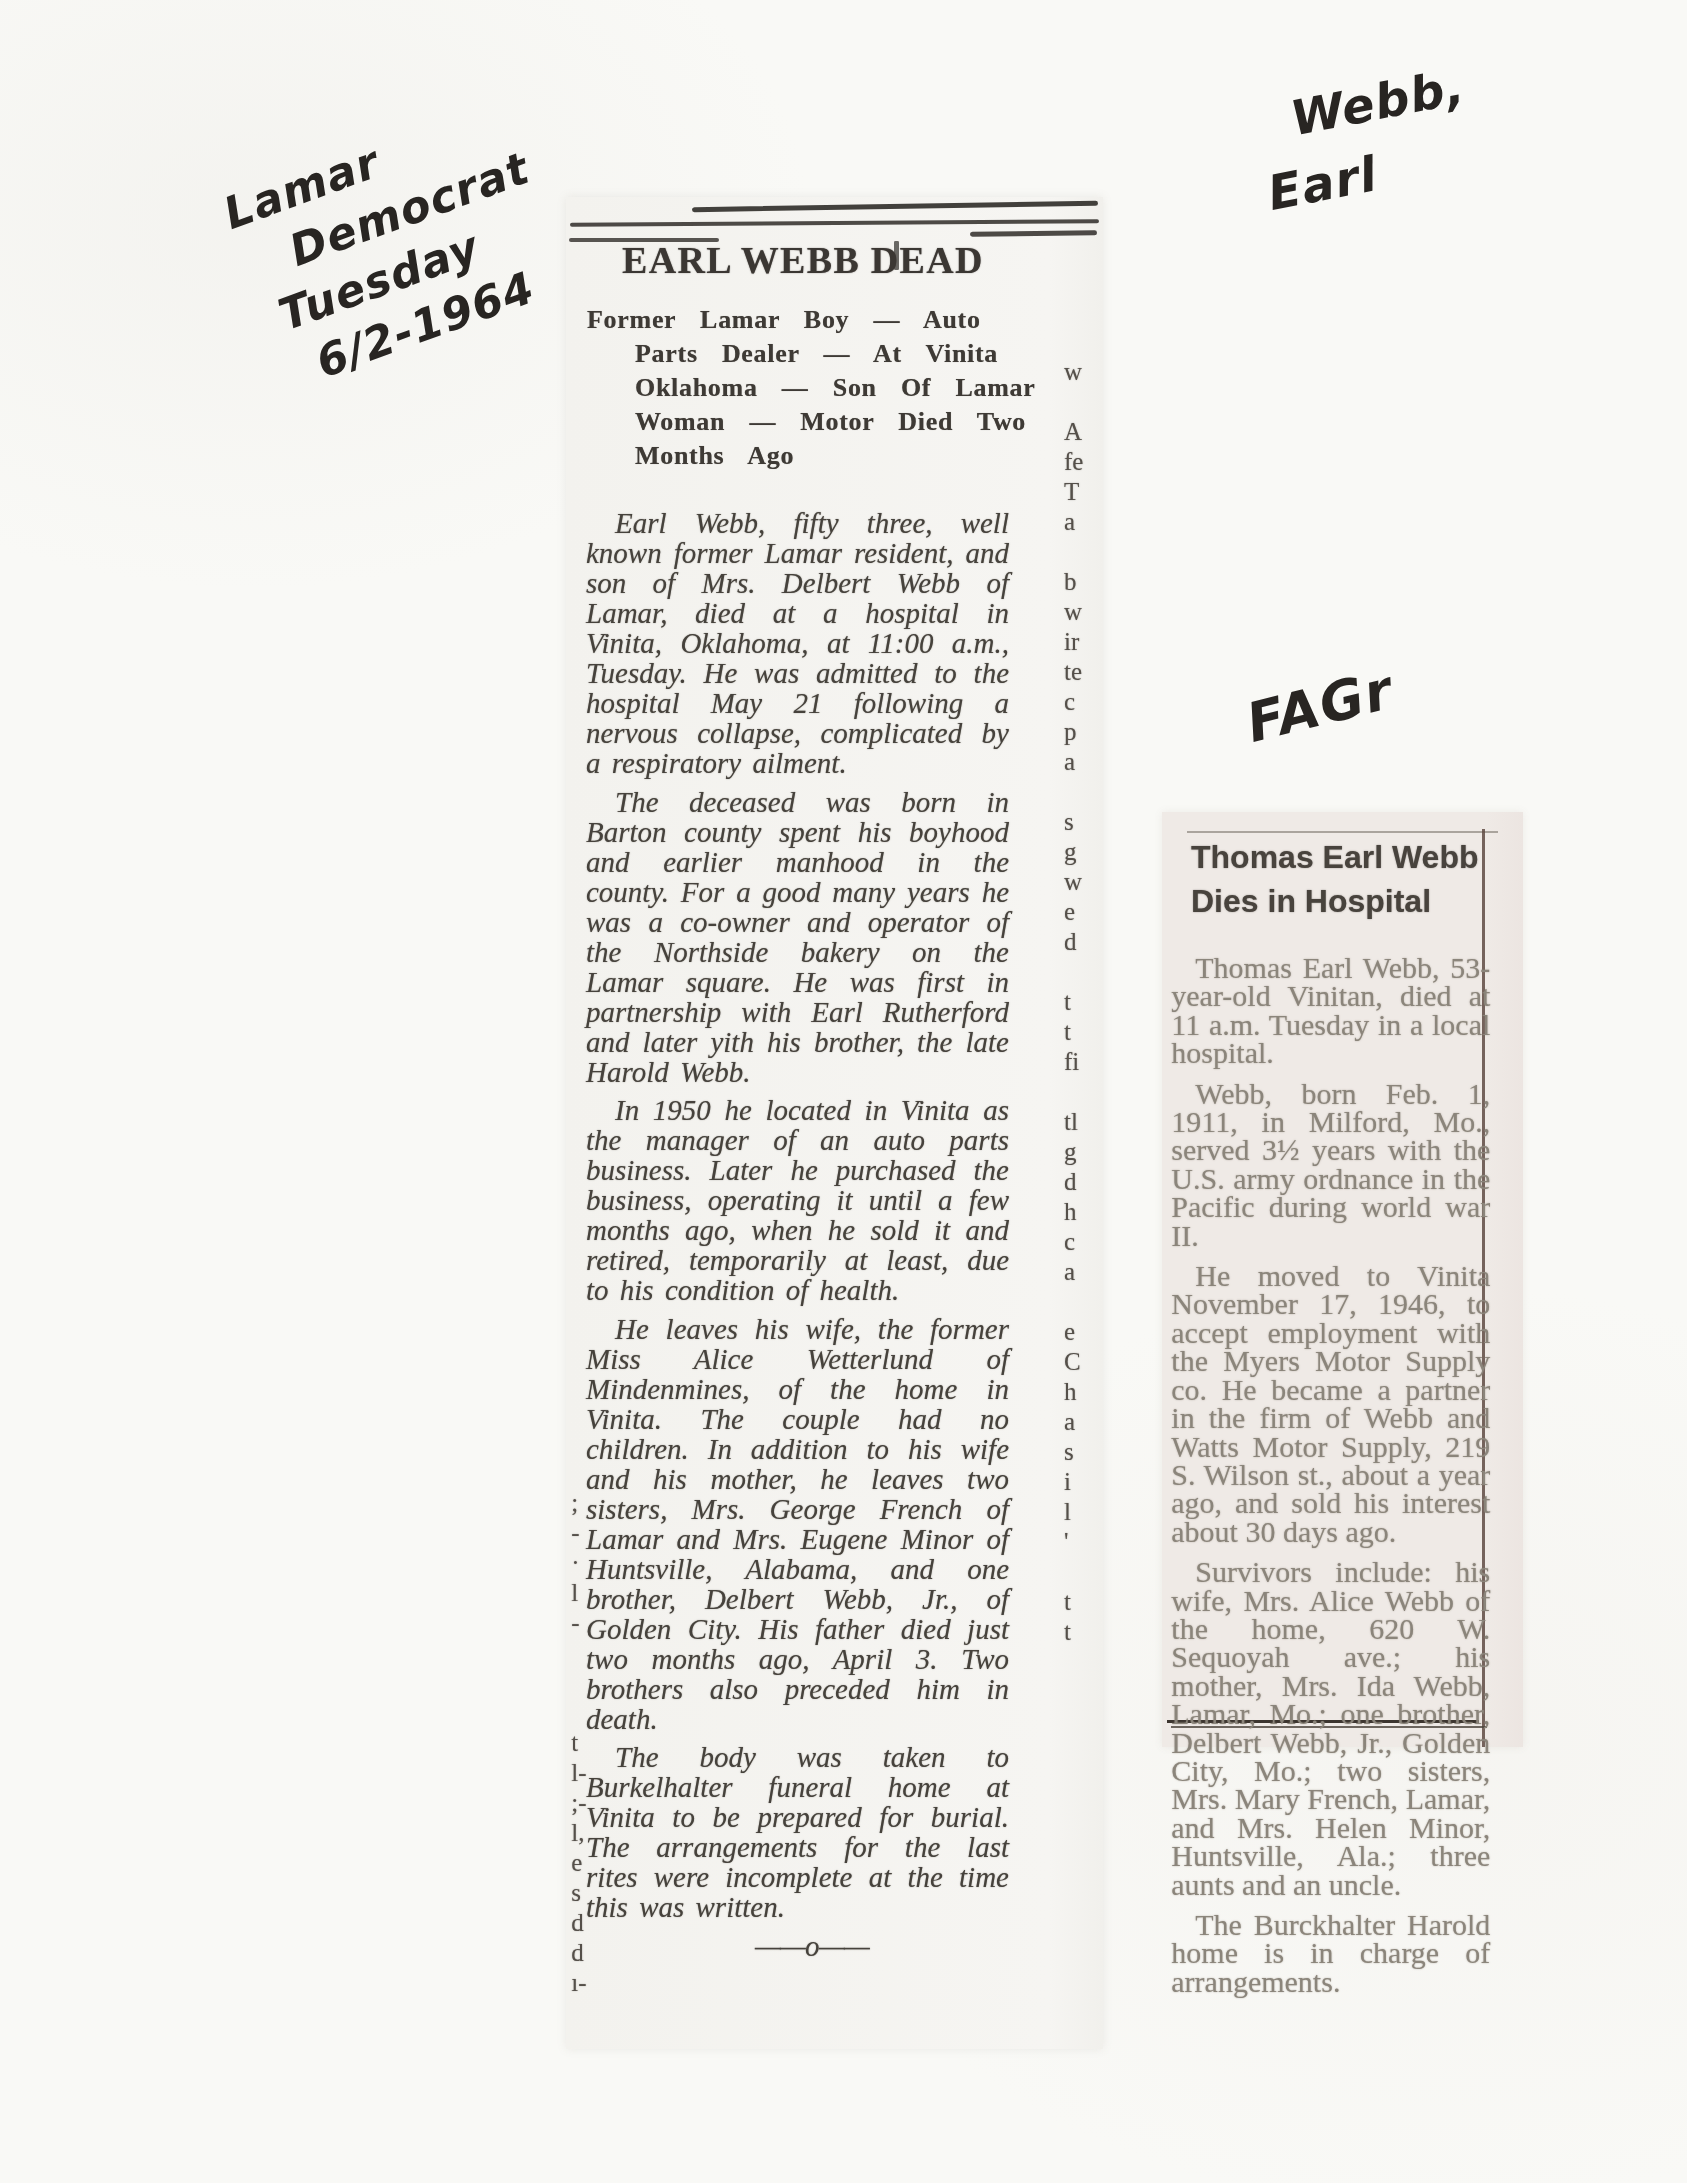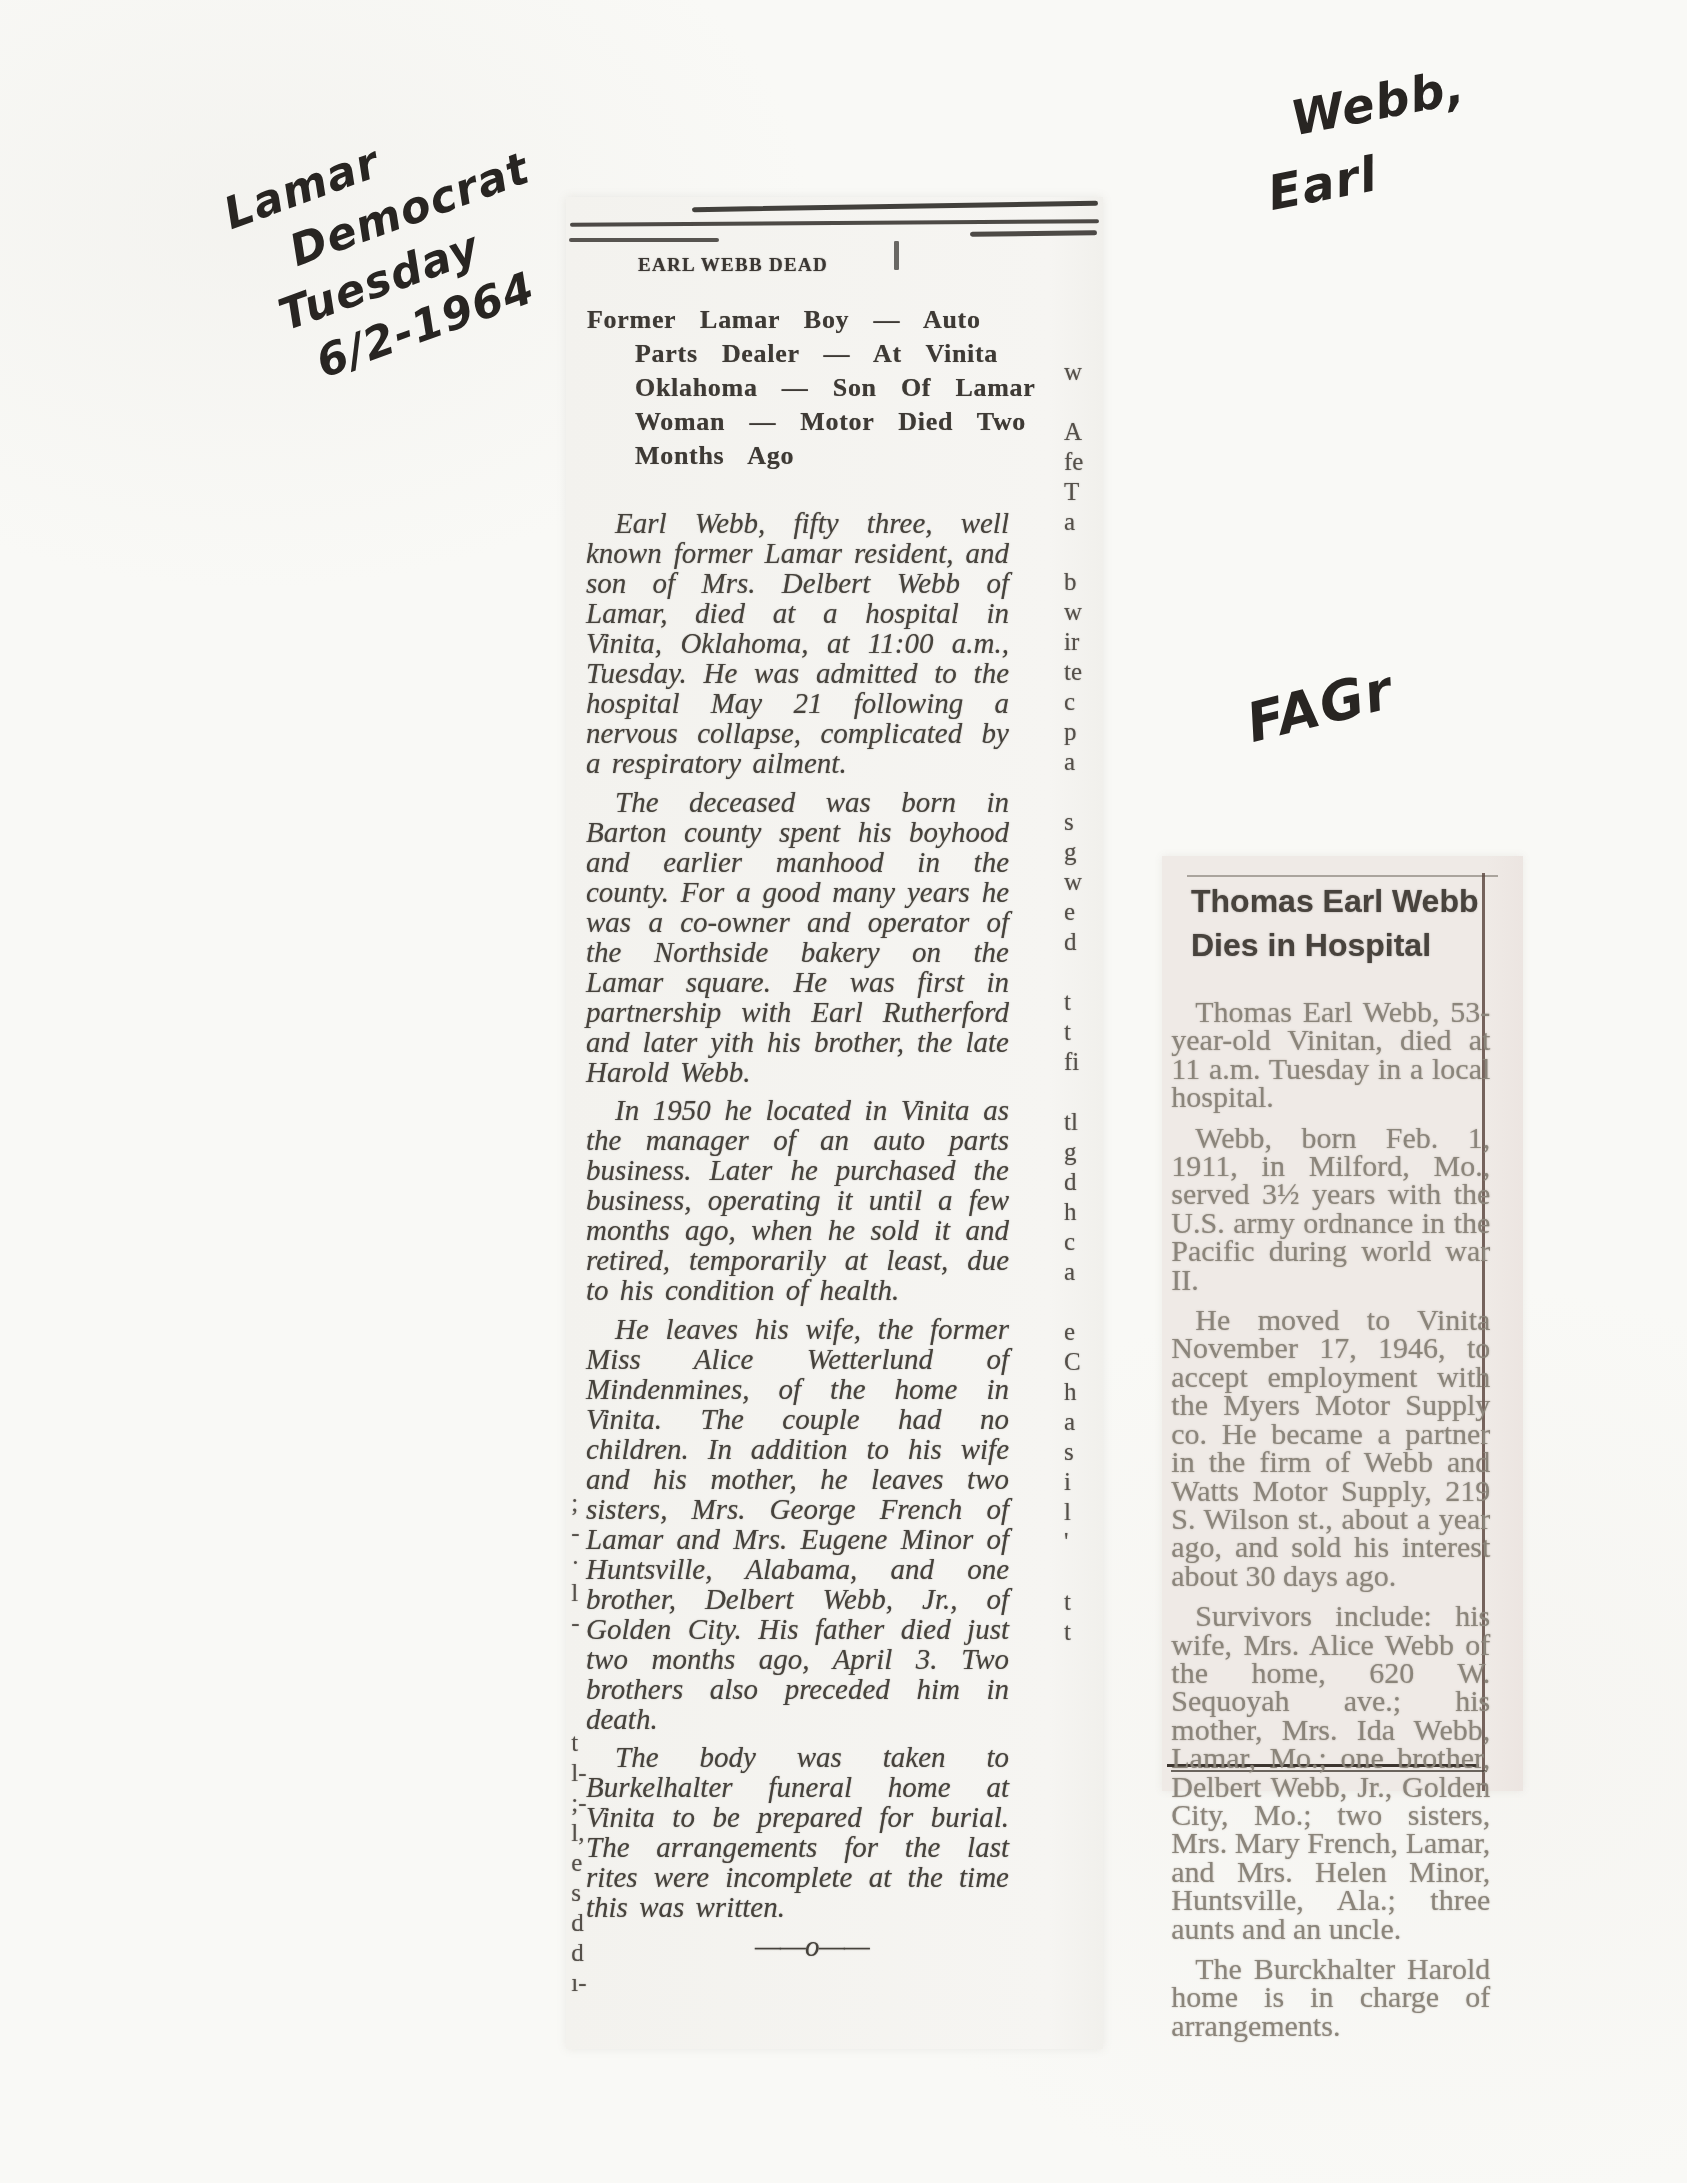--- a/index.html
+++ b/index.html
@@ -32,41 +32,41 @@
   .clip-left{position:absolute;left:566px;top:197px;width:537px;height:1852px;
      background:linear-gradient(90deg,#f3f2ee,#f6f5f2 90%,#f1f0ec);
      box-shadow:0 0 9.3px rgba(120,115,105,.12);}
   .scanbar{position:absolute;background:#2f2c28;border-radius:2.6px;}
   .sb1{left:126px;top:6.6px;width:406px;height:5.3px;transform:rotate(-.9deg);opacity:.9;}
   .sb2{left:4px;top:24px;width:529px;height:4px;transform:rotate(-.4deg);opacity:.85;}
   .sb3{left:2.6px;top:41px;width:150px;height:4px;opacity:.8;}
   .sb4{left:404px;top:34px;width:127px;height:4.6px;transform:rotate(-.6deg);opacity:.85;}
   .tick{left:328px;top:44px;width:4.6px;height:29px;opacity:.7;border-radius:1.3px;}
 
-  .left-head{position:absolute;left:56px;top:41px;margin:16px;
-     font-size:19px;font-weight:bold;letter-spacing:1.3px;color:#3b3733;
+  .left-head{position:absolute;left:56px;top:41px;margin:0;
+     font-size:38px;font-weight:bold;letter-spacing:1.3px;color:#3b3733;
      text-shadow:0 0 1.3px rgba(50,45,40,.65);}
   .subhead{position:absolute;left:21px;top:106px;width:463px;margin:0;
      padding-left:48px;text-indent:-48px;white-space:pre-line;
      font-size:26px;line-height:34px;font-weight:bold;color:#3e3a35;
      word-spacing:17px;letter-spacing:0.7px;text-shadow:0 0 0.7px rgba(55,50,45,.6);}
   .body-col{position:absolute;left:20px;top:311px;width:423px;
      font-size:29px;line-height:30px;color:#46423c;text-align:justify;
      word-spacing:4px;}
   .body-col p{margin:0 0 8.6px;text-indent:29px;
      text-shadow:0 0 1.3px rgba(62,56,48,.55);font-style:italic;}
   .endmark{text-align:center;text-indent:0;letter-spacing:-0.7px;margin-top:2.6px;}
 
   .frag{position:absolute;white-space:pre-line;color:#55504a;
      font-size:25px;line-height:30px;text-shadow:0 0 1.3px rgba(70,64,56,.5);}
   .frag-right{left:498px;top:160px;width:38px;}
   .frag-left{left:5.3px;top:1291px;width:33px;line-height:30px;}
 
   
-  .clip-right{position:absolute;left:1162px;top:856px;width:361px;height:935px;
+  .clip-right{position:absolute;left:1162px;top:812px;width:361px;height:935px;
      background:linear-gradient(90deg,#efeae6 0 90%,#ece5e1);
      box-shadow:0 0 8px rgba(120,110,100,.10);}
   .cr-toprule{position:absolute;left:25px;top:18.5px;width:311px;height:2px;
      background:#a29c95;opacity:.9;}
   .cr-siderule{position:absolute;left:320px;top:17px;width:2.6px;height:918px;
      background:#5f4b43;opacity:.85;}
   .cr-botrule1{position:absolute;left:5.3px;top:908px;width:312px;height:3.3px;background:#3c352f;}
   .cr-botrule2{position:absolute;left:9.3px;top:914px;width:316px;height:2px;background:#4a423b;opacity:.8;}
   .right-head{position:absolute;left:29px;top:22.5px;margin:0;white-space:pre-line;
      font-family:"Liberation Sans","DejaVu Sans",sans-serif;

